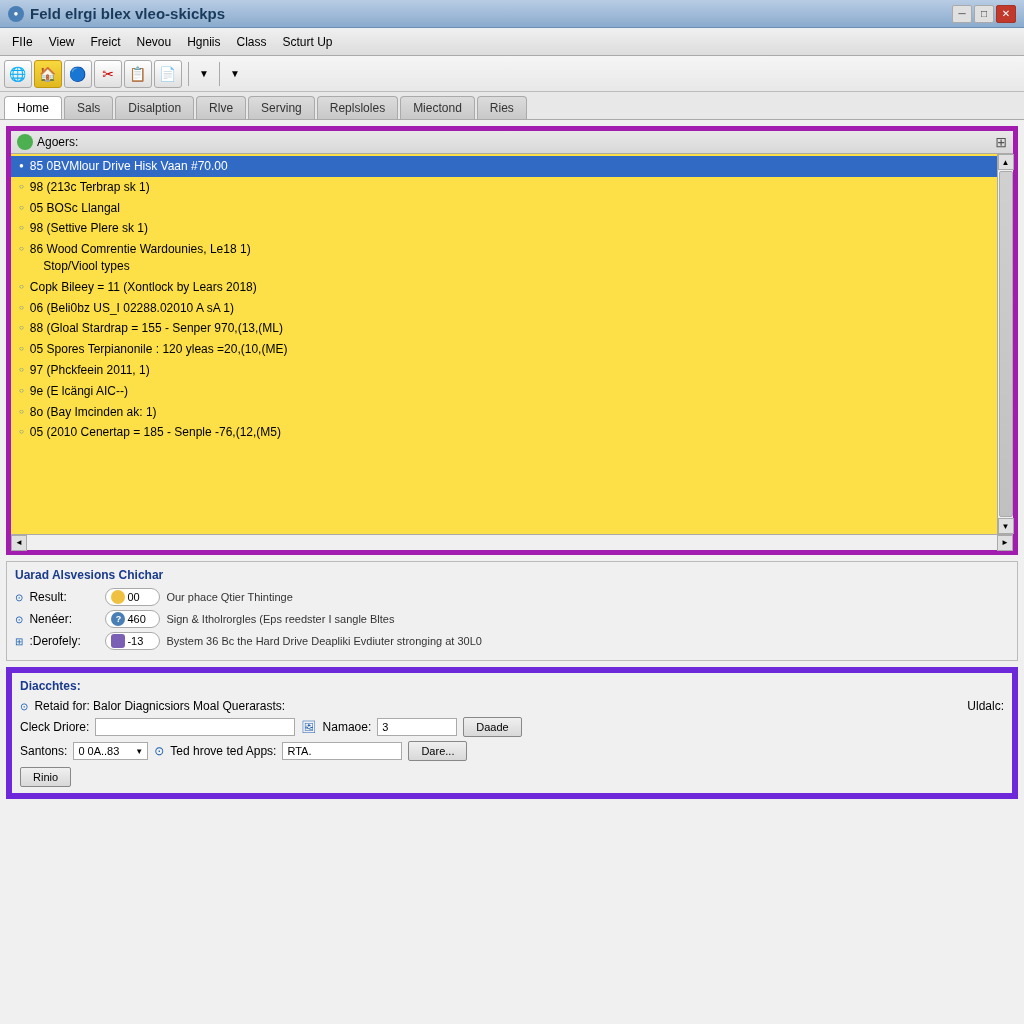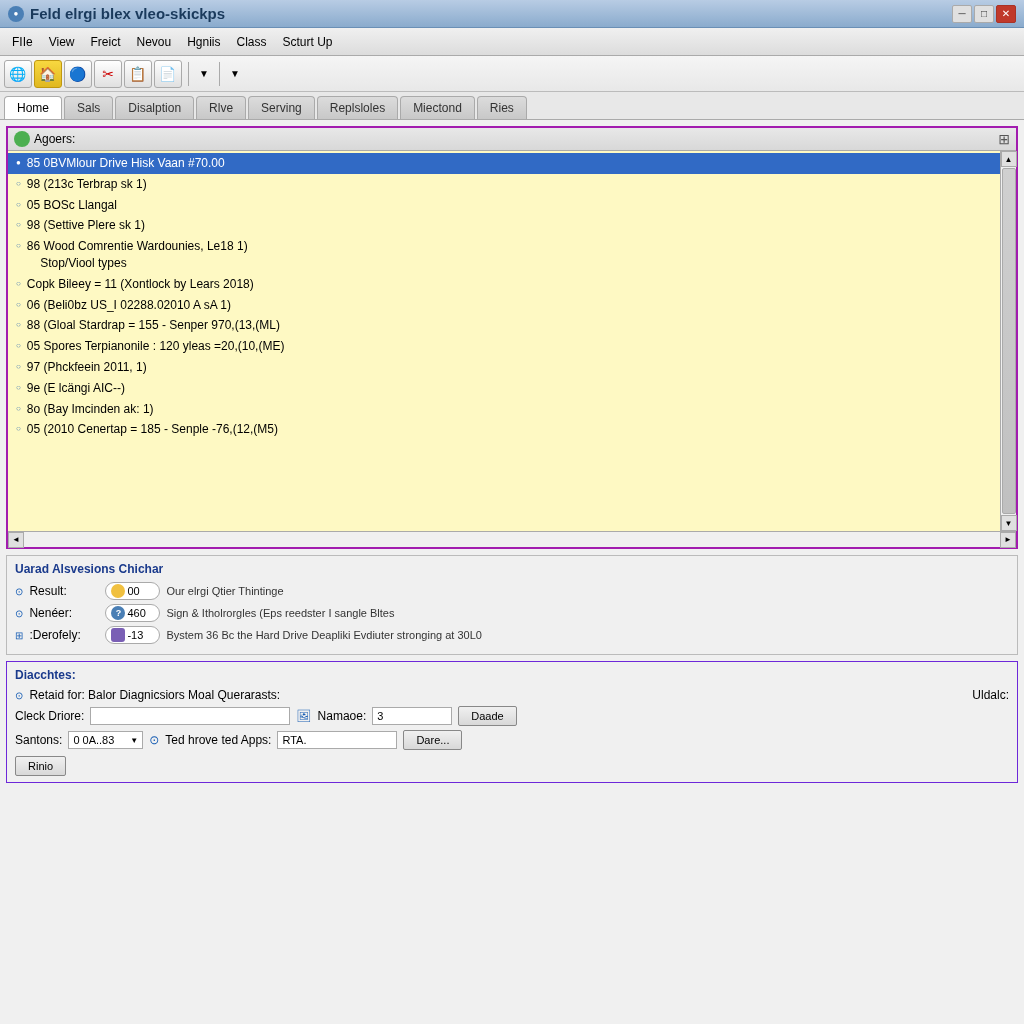--- a/index.html
+++ b/index.html
@@ -126,22 +126,22 @@
 
     
     .main-content {
       background: #f0f0f0;
       padding: 6px;
       height: calc(1024px - 28px - 24px - 36px - 32px);
     }
 
     
     .agents-panel {
-      background: #fef9c3;
-      border: 2px solid #a21caf;
+      background: #fde047;
+      border: 5px solid #a21caf;
       margin-bottom: 6px;
     }
     .agents-header {
       background: linear-gradient(to bottom, #e8e8e8, #d8d8d8);
       padding: 3px 6px;
       display: flex;
       align-items: center;
       justify-content: space-between;
       border-bottom: 1px solid #aaa;
     }
@@ -279,21 +279,21 @@
     }
     .badge-icon.green { background: #f0c040; }
     .badge-icon.blue { background: #4a7fb5; color: white; }
     .badge-icon.purple { background: #7a5fb5; }
     .badge-value { font-size: 11px; }
     .status-desc { font-size: 11px; color: #333; }
 
     
     .diag-section {
       background: #f0f0f0;
-      border: 1px solid #6d28d9;
+      border: 6px solid #6d28d9;
       padding: 6px 8px;
     }
     .diag-title {
       font-size: 12px;
       font-weight: bold;
       color: #1a3a8c;
       margin-bottom: 6px;
     }
     .diag-row {
       display: flex;
@@ -468,21 +468,21 @@
   <div class="status-section">
     <div class="status-title">Uarad Alsvesions Chichar</div>
 
     <div class="status-row">
       <span class="status-radio">⊙</span>
       <span class="status-label">Result:</span>
       <div class="status-badge">
         <div class="badge-icon green" style="background:#f0c040;width:14px;height:14px;border-radius:50%;"></div>
         <span class="badge-value">00</span>
       </div>
-      <span class="status-desc">Our elrgi Qtier Thintinge</span>
+      <span class="status-desc">Our phace Qtier Thintinge</span>
     </div>
 
     <div class="status-row">
       <span class="status-radio">⊙</span>
       <span class="status-label">Nenéer:</span>
       <div class="status-badge">
         <div class="badge-icon blue" style="background:#4a7fb5;width:14px;height:14px;border-radius:50%;display:flex;align-items:center;justify-content:center;color:white;font-size:9px;font-weight:bold;">?</div>
         <span class="badge-value">460</span>
       </div>
       <span class="status-desc">Sign &amp; Itholrorgles (Eps reedster I sangle Bltes</span>

